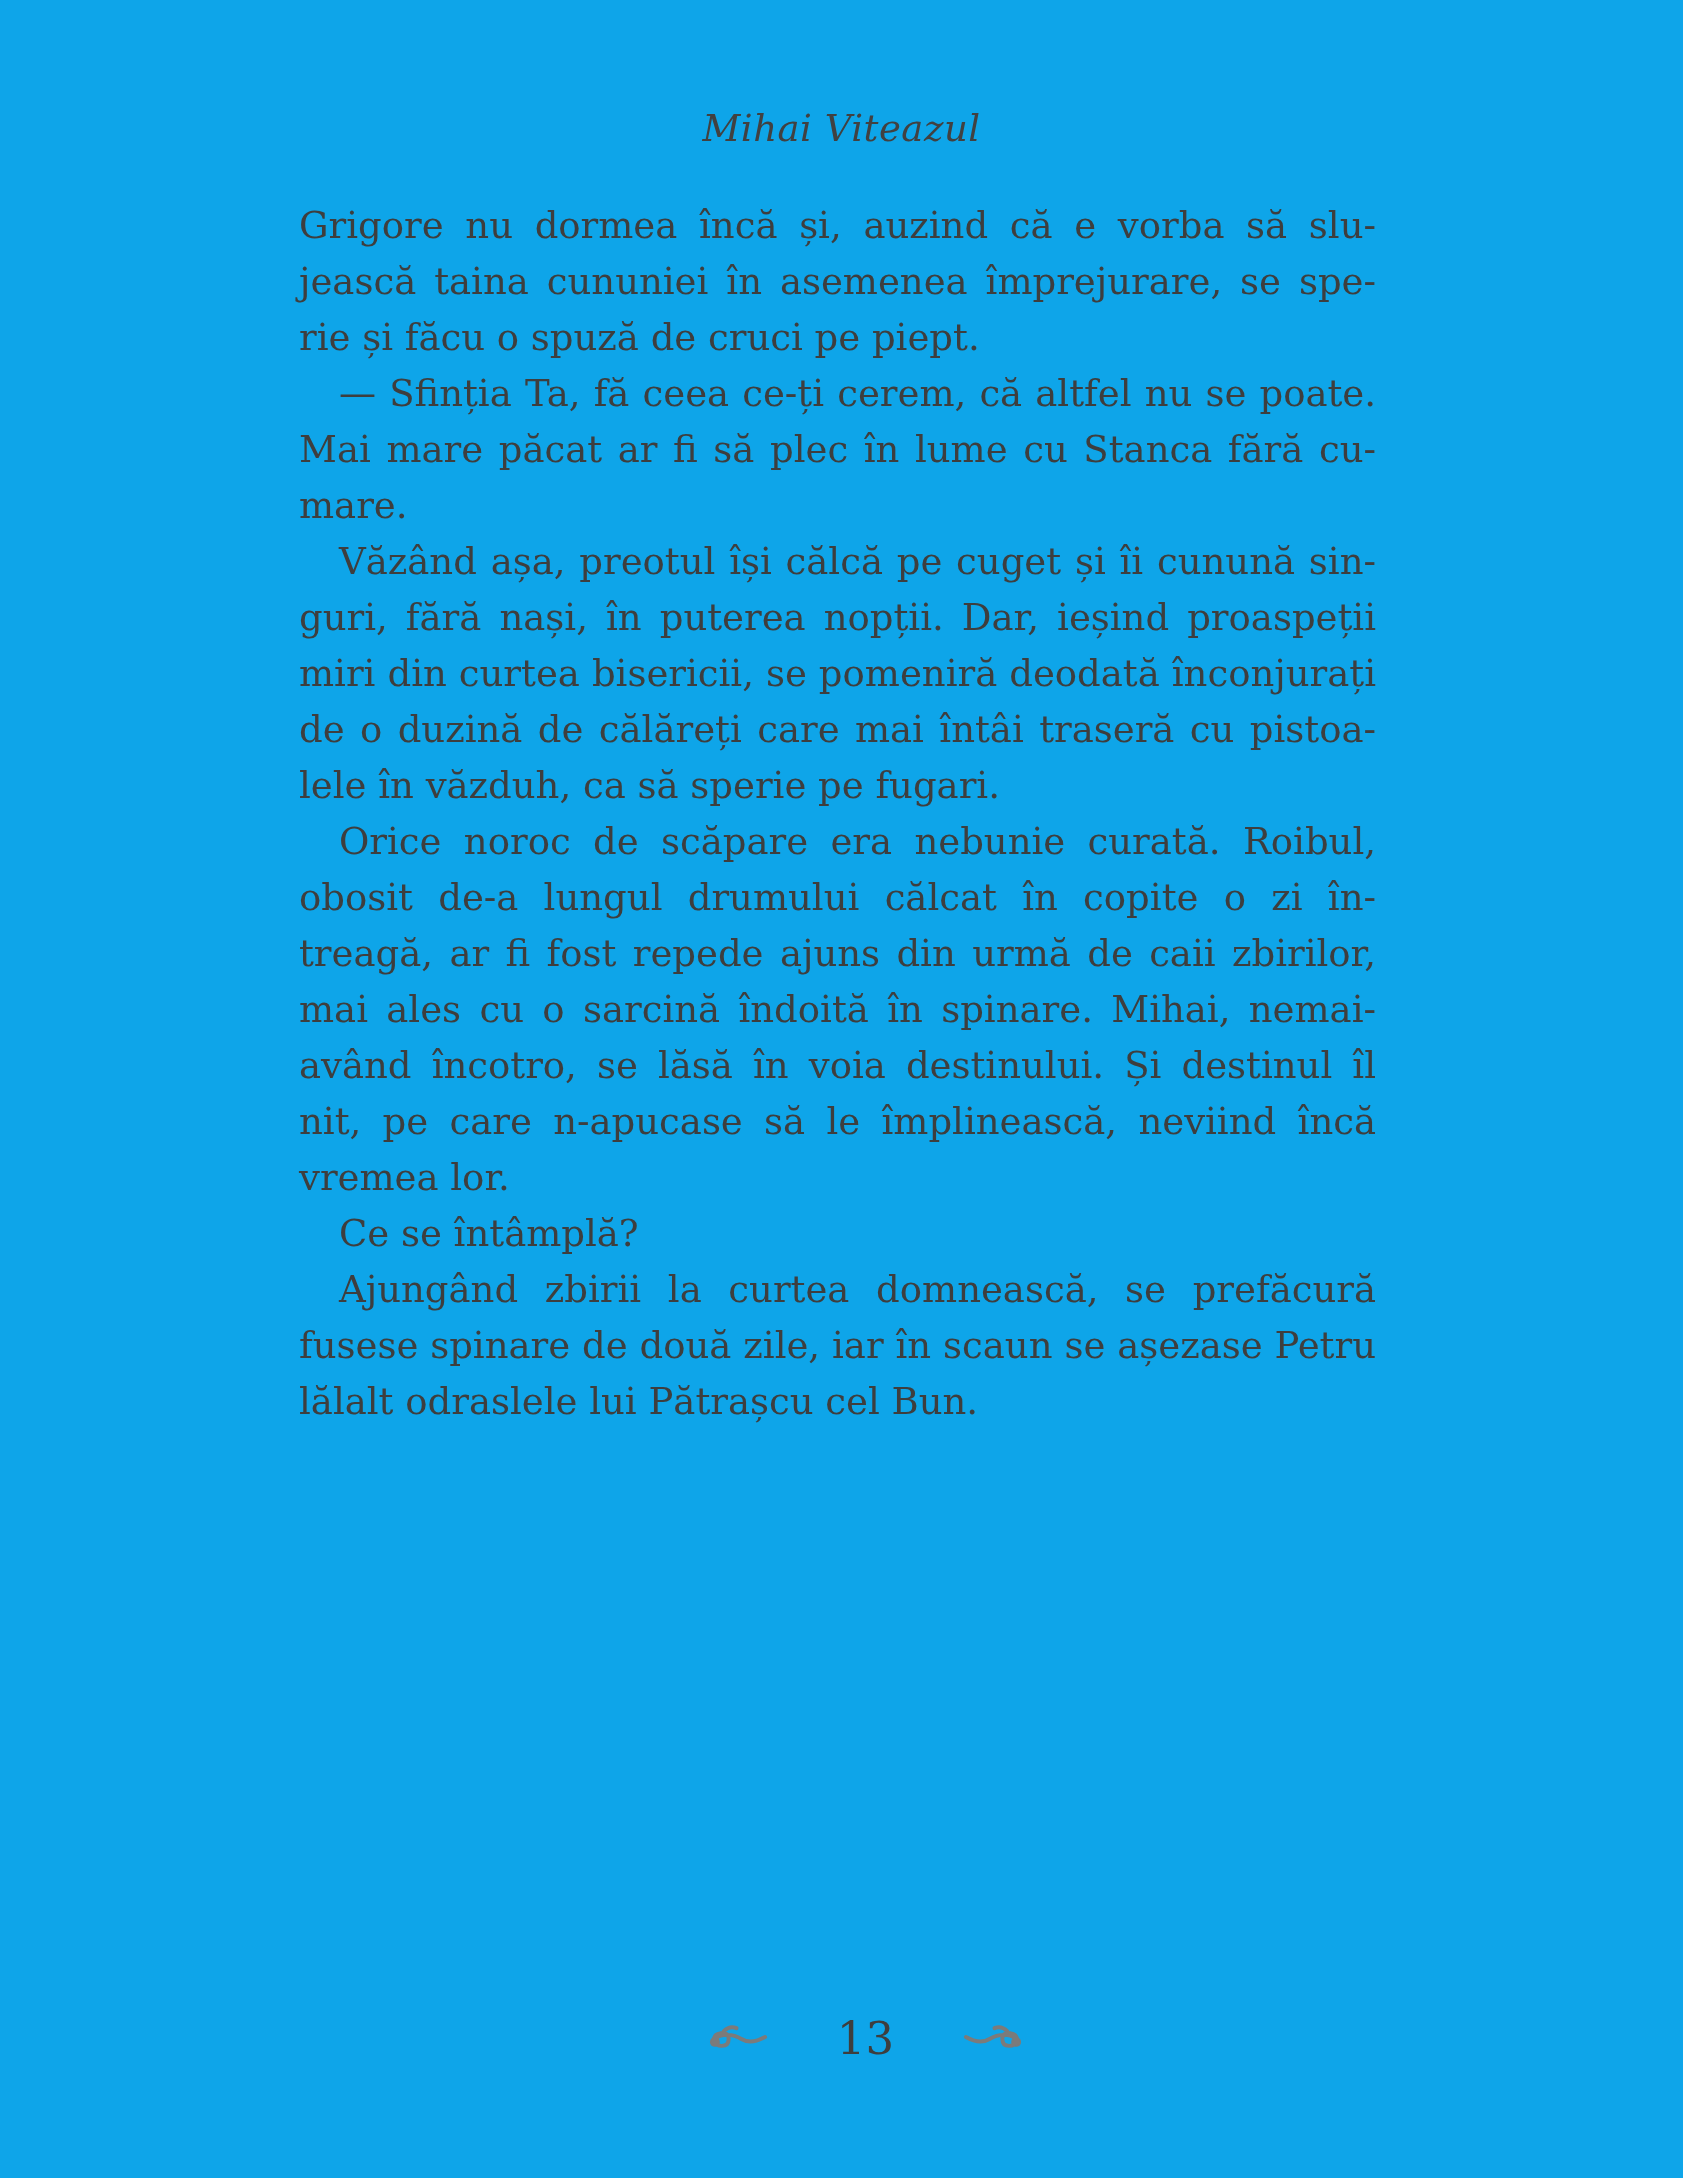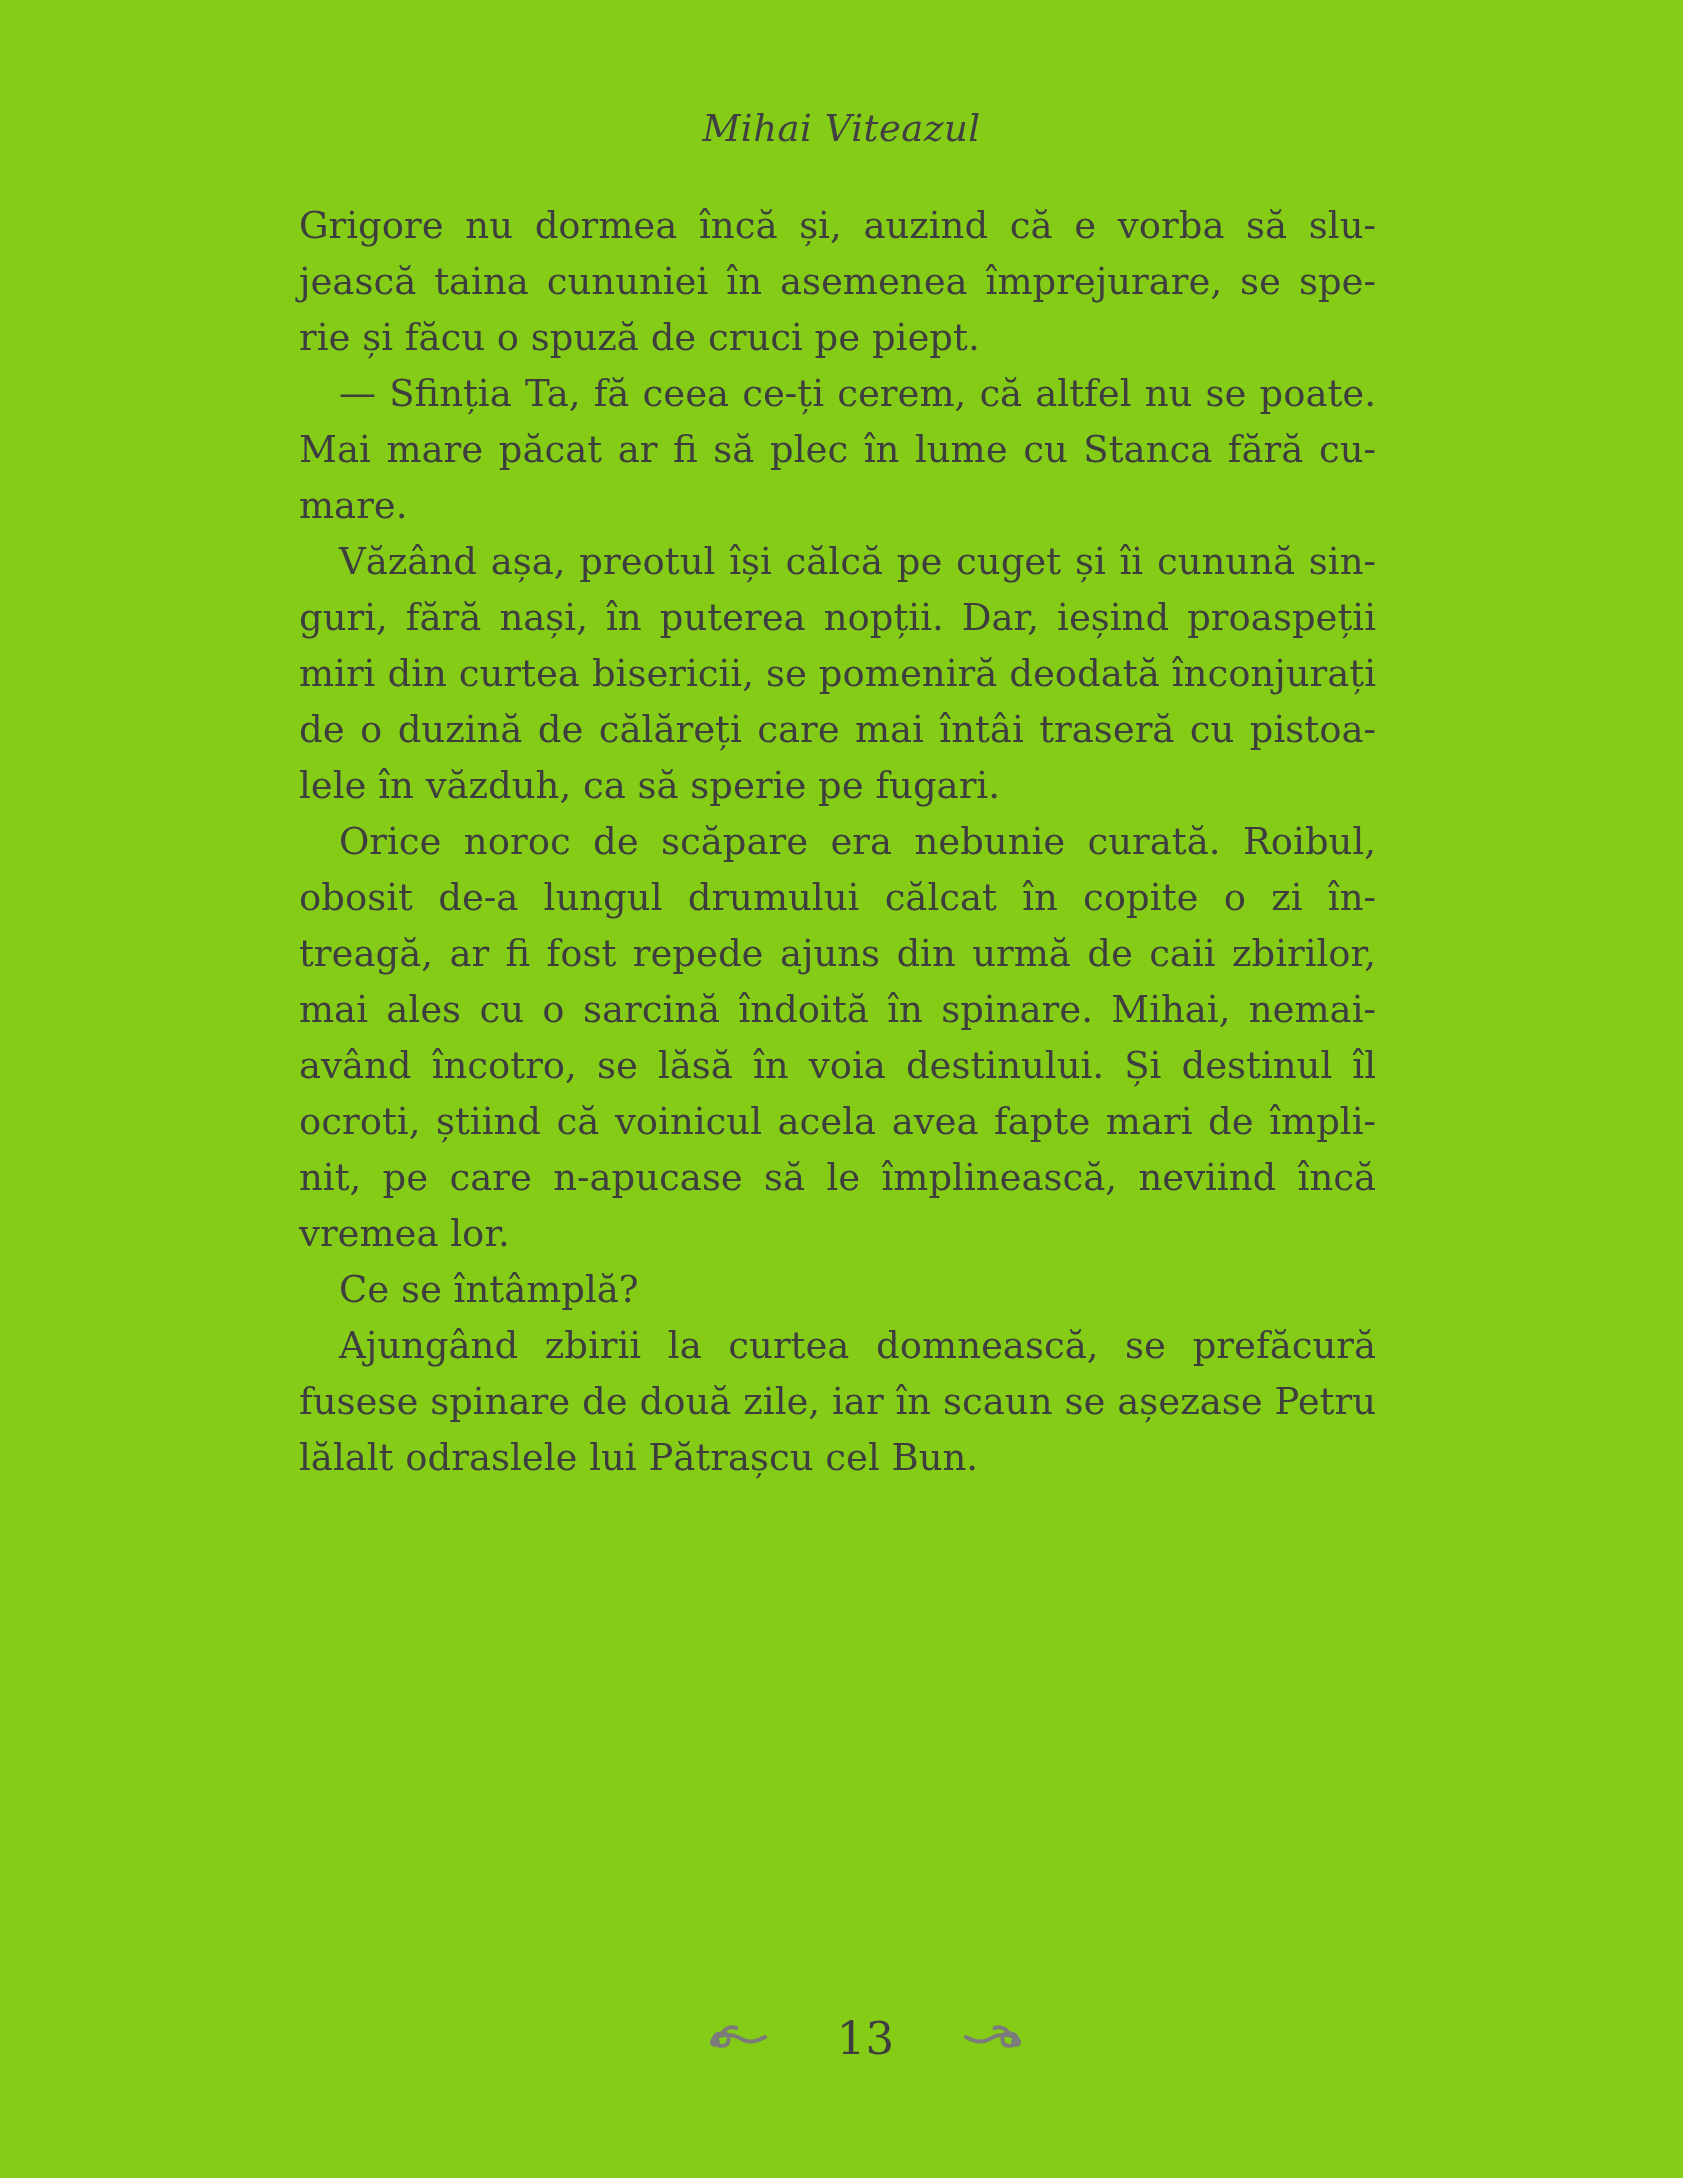--- a/index.html
+++ b/index.html
@@ -5,21 +5,21 @@
   html, body { margin: 0; padding: 0; }
   body {
     width: 1683px; height: 2178px;
     background: #fdfdfd;
     font-family: "DejaVu Serif", "Liberation Serif", serif;
     position: relative;
     overflow: hidden;
   }
   .page {
     position: absolute; inset: 0;
-    background: #84cc16;
+    background: #0ea5e9;
     color: #3e3e3e;
   }
   .running-head {
     position: absolute;
     top: 107px; left: 0; width: 100%;
     text-align: center;
     font-style: italic;
     font-size: 37px;
     letter-spacing: 0.5px;
     color: #414141;
@@ -76,21 +76,20 @@
       <div class="line indent">Văzând așa, preotul își călcă pe cuget și îi cunună sin-</div>
       <div class="line">guri, fără nași, în puterea nopții. Dar, ieșind proaspeții</div>
       <div class="line">miri din curtea bisericii, se pomeniră deodată înconjurați</div>
       <div class="line">de o duzină de călăreți care mai întâi traseră cu pistoa-</div>
       <div class="line last">lele în văzduh, ca să sperie pe fugari.</div>
       <div class="line indent">Orice noroc de scăpare era nebunie curată. Roibul,</div>
       <div class="line">obosit de-a lungul drumului călcat în copite o zi în-</div>
       <div class="line">treagă, ar fi fost repede ajuns din urmă de caii zbirilor,</div>
       <div class="line">mai ales cu o sarcină îndoită în spinare. Mihai, nemai-</div>
       <div class="line">având încotro, se lăsă în voia destinului. Și destinul îl</div>
-      <div class="line">ocroti, știind că voinicul acela avea fapte mari de împli-</div>
       <div class="line">nit, pe care n-apucase să le împlinească, neviind încă</div>
       <div class="line last">vremea lor.</div>
       <div class="line indent last">Ce se întâmplă?</div>
       <div class="line indent">Ajungând zbirii la curtea domnească, se prefăcură</div>
       <div class="line">fusese spinare de două zile, iar în scaun se așezase Petru</div>
       <div class="line last">lălalt odraslele lui Pătrașcu cel Bun.</div>
     </div>
 
   <div class="footer">
     <svg class="fleuron" width="61" height="34" viewBox="0 0 62 34">

